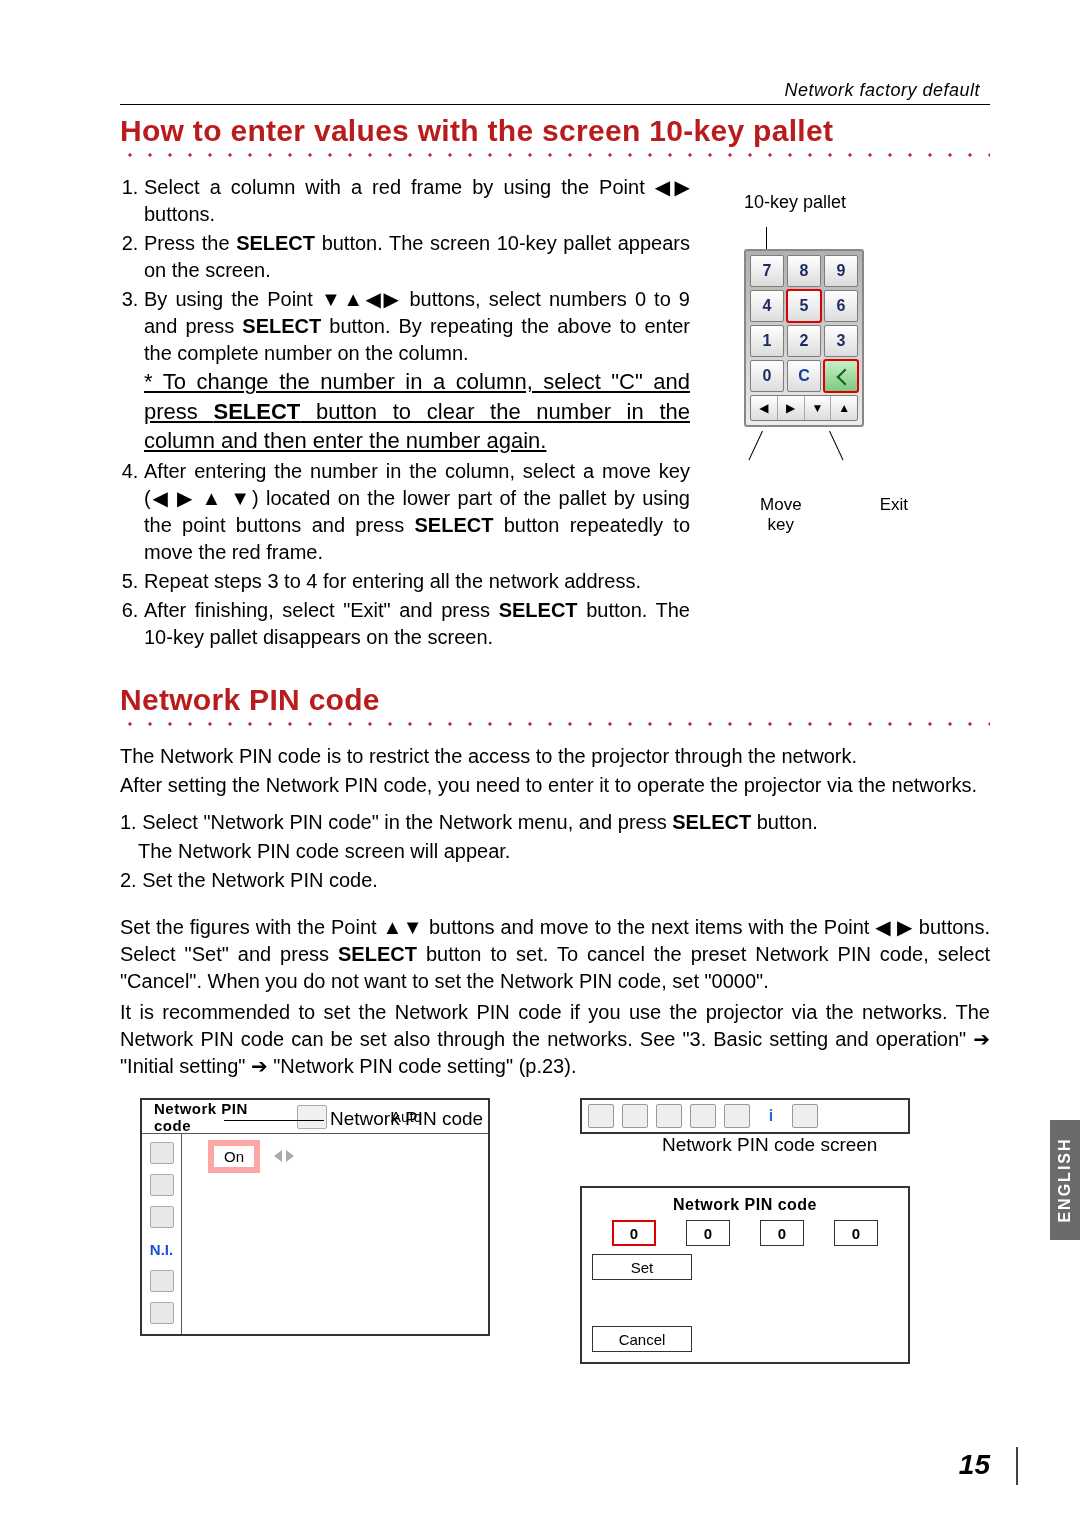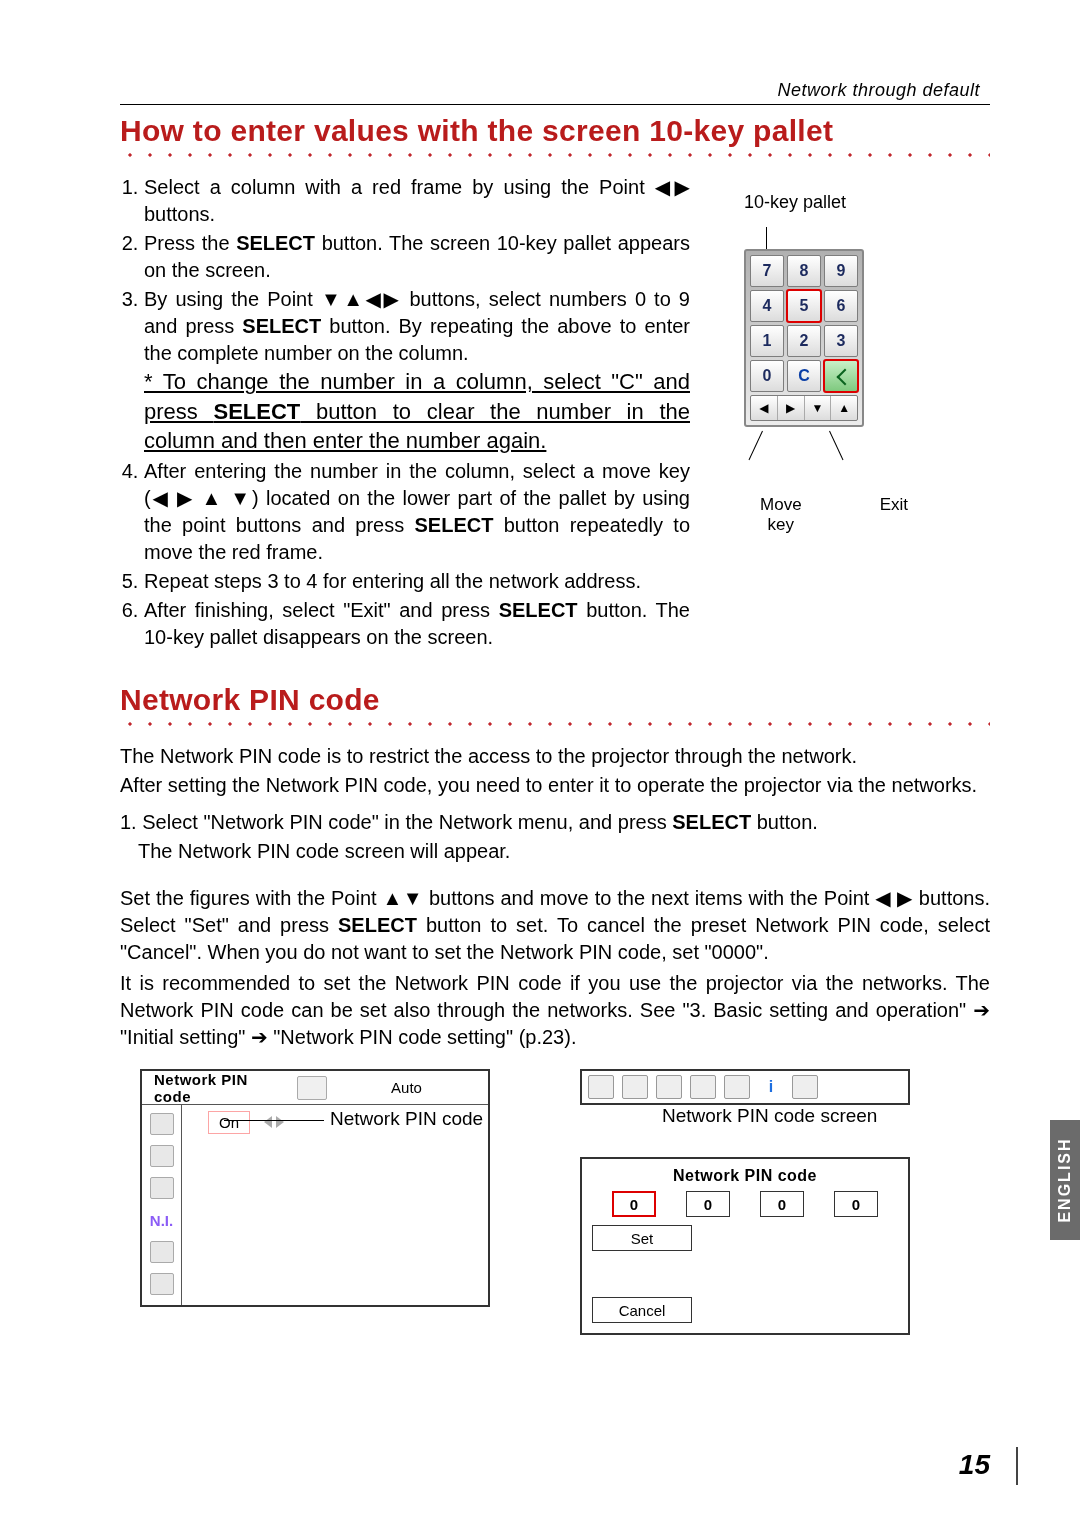--- a/index.html
+++ b/index.html
@@ -107,23 +107,23 @@
     height: 34px; display:flex; align-items:center; font-size:15px;
     border-bottom:1px solid #555;
     background:#fff;
   }
   .menu-head .lbl { font-weight:700; padding:0 8px 0 12px; flex:0 0 155px; letter-spacing:.5px;}
   .menu-head .ic { width:30px; height:24px; background:#f0f0f0; border:1px solid #aaa; border-radius:2px; margin-right:4px;}
   .menu-head .auto { flex:1; text-align:center; font-size:15px; padding-right:6px;}
   .menu-body { display:flex; }
   .menu-icons { width:40px; border-right:1px solid #555; display:flex; flex-direction:column; align-items:center; gap:10px; padding:8px 0 10px 0; font-size:14px;}
   .mi { width:24px; height:22px; background:#e8e8e8; border:1px solid #aaa; border-radius:2px;}
-  .mi.ni { background:none; border:none; color:#8b5cf6; font-weight:700; font-size:15px; display:flex; align-items:center; justify-content:center;}
+  .mi.ni { background:none; border:none; color:#1d4ed8; font-weight:700; font-size:15px; display:flex; align-items:center; justify-content:center;}
   .menu-content { flex:1; padding:6px 10px; font-size:15px;}
-  .on-box { display:inline-flex; align-items:center; gap:10px; border:1px solid #fca5a5; padding:2px 10px; margin-left:16px;}
+  .on-box { display:inline-flex; align-items:center; gap:10px; border:6px solid #fca5a5; padding:2px 10px; margin-left:16px;}
   .triL,.triR{ width:0;height:0; border-top:6px solid transparent; border-bottom:6px solid transparent;}
   .triL{ border-right:8px solid #aaa;}
   .triR{ border-left:8px solid #aaa;}
 
   .fig2 { flex:1; }
   .fig2-label { font-size:19px; margin-bottom:12px; margin-left:112px;}
   .toolbar {
     width: 330px; height:36px; border:2px solid #333;
     display:flex; align-items:center; gap:8px; padding:0 6px 0 6px;
     background:#fff; margin-left:30px;
@@ -158,21 +158,21 @@
   }
   .npc-callout { position:absolute; left:330px; top:1108px; font-size:19px;}
   .npc-line { position:absolute; left:224px; top:1120px; width:100px; height:1px; background:#000;}
   .key-lead { display:flex; align-items:flex-end; gap:4px; margin-left:48px;}
   .lead-line{ width:1px; height:22px; background:#000;}
 </style>
 </head>
 <body>
 
 <div class="page">
-  <div class="header-right">Network through default</div>
+  <div class="header-right">Network factory default</div>
   <div class="topline"></div>
 
   <h2>How to enter values with the screen 10-key pallet</h2>
   <div class="dot-rule"></div>
 
   <div class="section1">
     <div class="section1-left">
       <ol>
         <li><span>Select a column with a red frame by using the Point </span><span class="arrow">◀▶</span><span> buttons.</span></li>
         <li><span>Press the </span><b>SELECT</b><span> button. The screen 10-key pallet appears on the screen.</span></li>
@@ -230,20 +230,21 @@
 
   <h2 style="margin-top:30px">Network PIN code</h2>
   <div class="dot-rule"></div>
 
   <p class="para" style="margin-top:4px">The Network PIN code is to restrict the access to the projector through the network.</p>
   <p class="para" style="margin-top:-6px">After setting the Network PIN code, you need to enter it to operate the projector via the networks.</p>
 
   <ul class="nonum body-text" style="margin-top:10px">
     <li><span>1. Select "Network PIN code" in the Network menu, and press </span><b>SELECT</b><span> button.</span></li>
     <li style="padding-left:18px">The Network PIN code screen will appear.</li>
+    <li>2. Set the Network PIN code.</li>
   </ul>
 
   <p class="para" style="margin-top:12px">
     <span>Set the figures with the Point </span><span class="arrow">▲▼</span><span> buttons and move to the next items with the Point </span><span class="arrow">◀ ▶</span><span> buttons. Select "Set" and press </span><b>SELECT</b><span> button to set. To cancel the preset Network PIN code, select "Cancel". When you do not want to set the Network PIN code, set "0000".</span>
   </p>
   <p class="para" style="margin-top:-4px">It is recommended to set the Network PIN code if you use the projector via the networks. The Network PIN code can be set also through the networks.  See "3. Basic setting and operation" ➔ "Initial setting" ➔ "Network PIN code setting" (p.23).</p>
 
   <div class="figrow">
     <div style="position:relative">
       <div class="menu-box">

